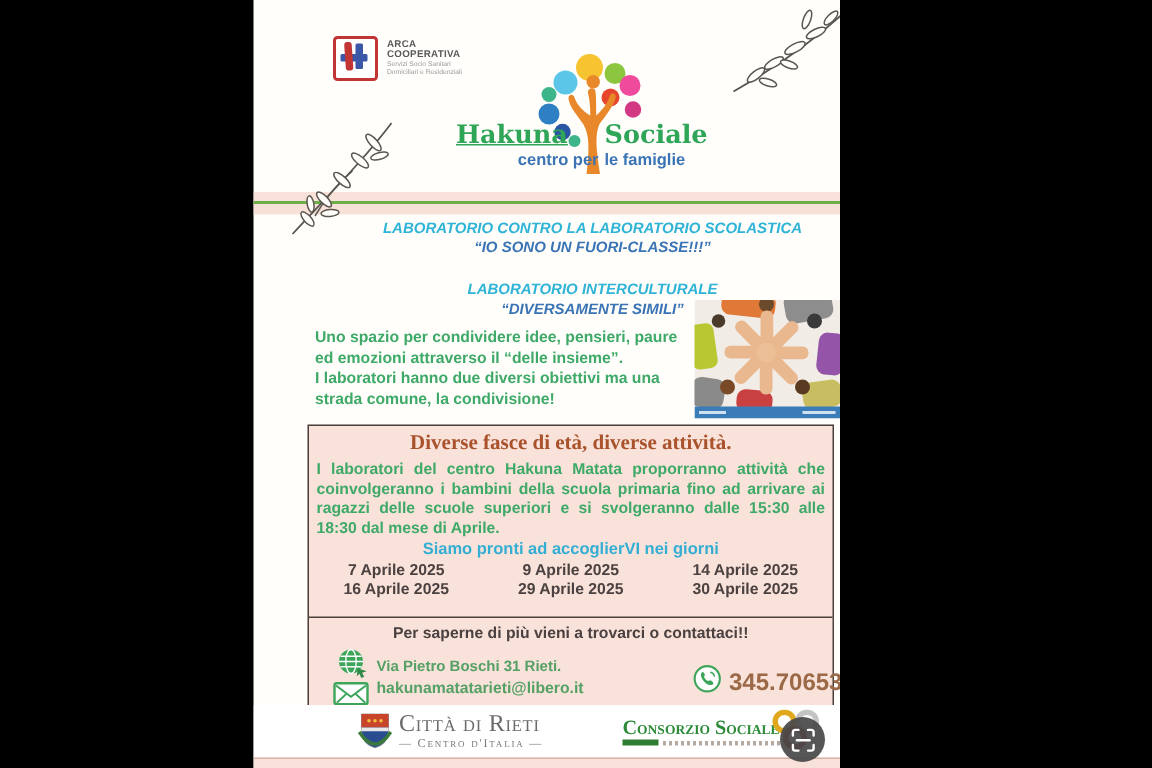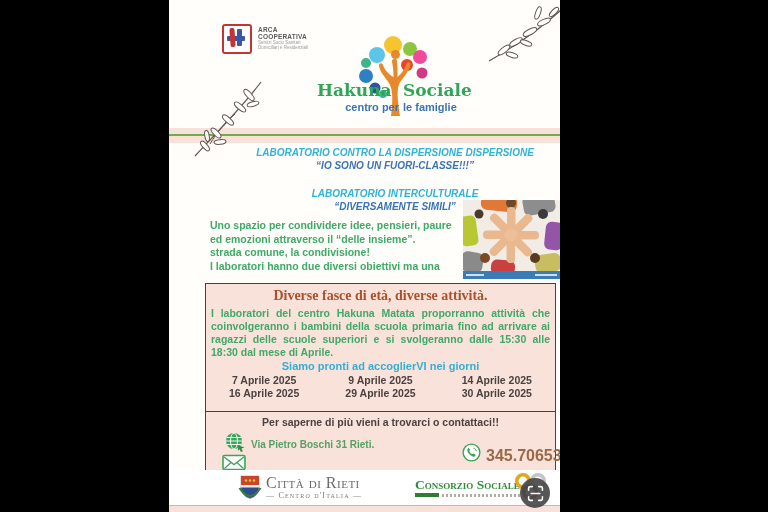--- a/index.html
+++ b/index.html
@@ -12,21 +12,21 @@
   .arca-box{width:26px;height:26px;border:2px solid #c23535;border-radius:3px;background:#fff;position:relative;}
   .arca-box .h{position:absolute;left:3px;top:10px;width:18px;height:5px;background:#3b57a8;border-radius:1px;}
   .arca-box .v{position:absolute;left:13px;top:3px;width:5px;height:17px;background:#3b57a8;border-radius:1px;}
   .arca-box .r{position:absolute;left:6px;top:2px;width:5px;height:19px;background:#c23535;border-radius:2px;transform:rotate(-4deg);}
   .arca-text{padding-top:2px;}
   .arca-name{font-size:6.5px;font-weight:bold;color:#5a5a5a;line-height:7px;letter-spacing:.2px;}
   .arca-sub{font-size:4.5px;color:#9a9a9a;line-height:5px;}
 
   .tree{position:absolute;left:183px;top:36px;}
   .brand-word{position:absolute;font-family:"DejaVu Serif",serif;font-weight:bold;color:#2fa558;font-size:17px;}
-  .bw1{left:148px;top:80px;width:72px;text-align:right;}
+  .bw1{left:135px;top:80px;width:72px;text-align:right;text-decoration:underline;}
   .bw2{left:234px;top:80px;}
   .brand-sub{position:absolute;font-weight:bold;color:#3a74b5;font-size:11px;}
   .bs1{left:160px;top:101px;width:70px;text-align:right;}
   .bs2{left:234px;top:101px;}
   .branch-tr{position:absolute;left:319px;top:5px;}
   .branch-l{position:absolute;left:24px;top:80px;z-index:2;}
 
   .band{position:absolute;left:0;top:128px;width:391px;height:15px;background:#f8e1d9;}
   .band::after{content:"";position:absolute;left:0;top:6px;width:100%;height:2px;background:#6cae48;}
 
@@ -129,32 +129,32 @@
       <circle cx="43.5" cy="18.5" r="4.5" fill="#e8882a"></circle>
     </svg>
     <div class="brand-word bw1">Hakuna</div>
     <div class="brand-word bw2">Sociale</div>
     <div class="brand-sub bs1">centro per</div>
     <div class="brand-sub bs2">le famiglie</div>
 
     <div class="band"></div>
 
     <div class="titles">
-      <div class="t-cyan">LABORATORIO CONTRO LA DISPERSIONE DISPERSIONE</div>
+      <div class="t-cyan">LABORATORIO CONTRO LA LABORATORIO SCOLASTICA</div>
       <div class="t-blue">“IO SONO UN FUORI-CLASSE!!!”</div>
       <div class="t-gap"></div>
       <div class="t-cyan">LABORATORIO INTERCULTURALE</div>
       <div class="t-blue">“DIVERSAMENTE SIMILI”</div>
     </div>
 
     <div class="intro">
       <div>Uno spazio per condividere idee, pensieri, paure</div>
       <div>ed emozioni attraverso il “delle insieme”.</div>
+      <div>I laboratori hanno due diversi obiettivi ma una</div>
       <div>strada comune, la condivisione!</div>
-      <div>I laboratori hanno due diversi obiettivi ma una</div>
     </div>
 
     <svg class="photo" viewBox="0 0 97 79">
       <rect width="97" height="79" fill="#f2ece6"></rect>
       <rect x="-3" y="16" width="17" height="30" rx="5" fill="#b9c832" transform="rotate(-8 5 30)"></rect>
       <rect x="18" y="-5" width="36" height="16" rx="6" fill="#e07838" transform="rotate(6 36 3)"></rect>
       <rect x="60" y="-6" width="32" height="20" rx="6" fill="#8d8d8d" transform="rotate(-10 76 4)"></rect>
       <rect x="82" y="22" width="18" height="28" rx="6" fill="#9455a8" transform="rotate(6 91 36)"></rect>
       <rect x="72" y="54" width="26" height="18" rx="6" fill="#c9bd62" transform="rotate(-8 85 63)"></rect>
       <rect x="28" y="60" width="24" height="15" rx="6" fill="#c84040" transform="rotate(5 40 67)"></rect>
@@ -205,20 +205,21 @@
         </g>
         <path d="M13.5 13.5 L19.5 15.5 L16.4 16.5 L17.8 19.2 L15.9 20 L14.6 17.2 L12.8 18.8 Z" fill="#2f8a4a"></path>
       </svg>
       <div class="cb-address">Via Pietro Boschi 31 Rieti.</div>
 
       <svg class="icon-mail" width="24" height="17" viewBox="0 0 24 17">
         <rect x="1" y="1.5" width="22" height="14" rx="1.5" fill="#ffffff" stroke="#3da55a" stroke-width="1.6"></rect>
         <path d="M2 3 L12 10.5 L22 3" fill="none" stroke="#3da55a" stroke-width="1.4"></path>
         <path d="M2.5 14.5 L9 8.5 M21.5 14.5 L15 8.5" stroke="#3da55a" stroke-width="1.2"></path>
       </svg>
+      <div class="cb-email">hakunamatatarieti@libero.it</div>
 
       <svg class="icon-phone" width="19" height="19" viewBox="0 0 19 19">
         <circle cx="9.5" cy="9.5" r="8.4" fill="#ffffff" stroke="#3da55a" stroke-width="1.4"></circle>
         <path fill="#3da55a" d="M6 5.2 C4.8 6.4 5.2 8.9 7.2 11.1 C9.2 13.3 11.8 14.4 13.2 13.3 C14 12.6 13.4 11.7 12.6 11.1 C11.8 10.5 11.2 10.3 10.6 10.9 C10.2 11.3 9.3 10.9 8.4 9.9 C7.5 8.9 7.2 8 7.6 7.6 C8.2 7 7.9 6.3 7.3 5.6 C6.8 5 6.5 4.7 6 5.2 Z"></path>
         <path d="M11.5 5.2 C13.1 5.5 14.1 6.6 14.3 8.1" fill="none" stroke="#3da55a" stroke-width="1"></path>
       </svg>
       <div class="cb-phone">345.7065302</div>
     </div>
 
     <div class="footer">

